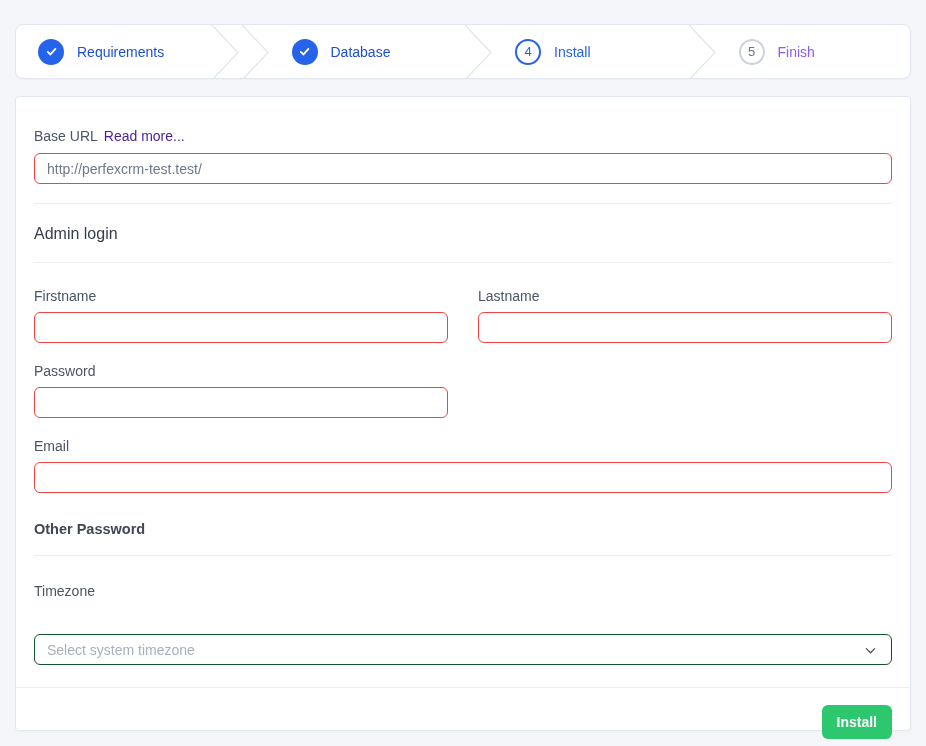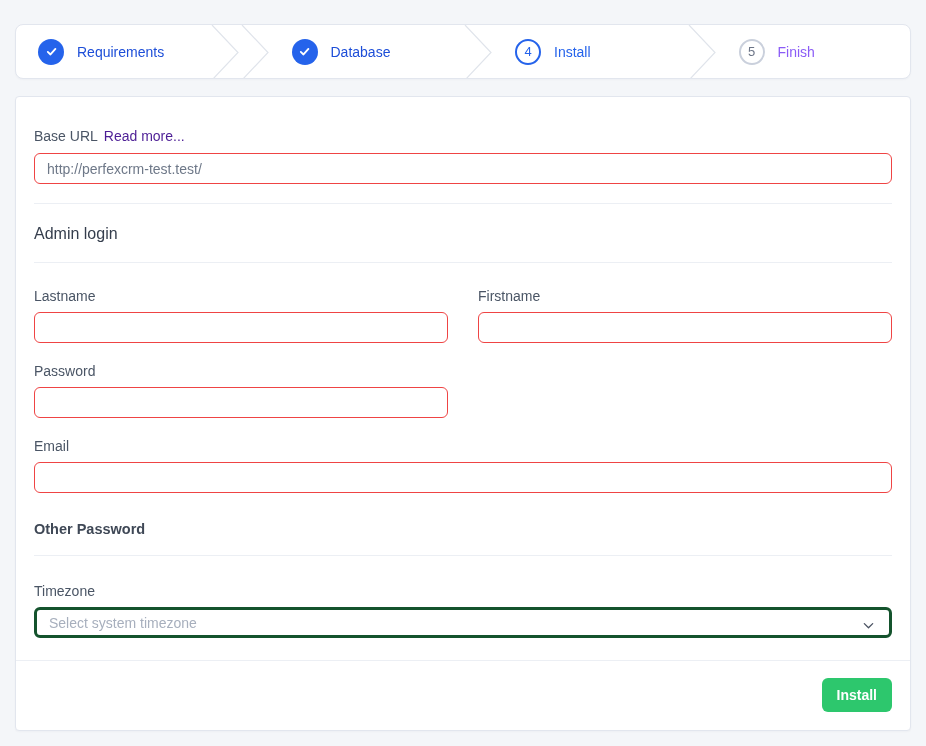--- a/index.html
+++ b/index.html
@@ -98,27 +98,28 @@
     font-weight: 700;
     color: #3f4856;
     margin: 28px 0 18px;
   }
   .hr-3 { margin-bottom: 26px; }
 
   .select-box {
     position: relative;
     width: 100%;
     height: 31px;
-    border: 3px solid #14532d;
+    border: 1px solid #14532d;
     border-radius: 6px;
     background: #fff;
     display: flex;
     align-items: center;
     padding: 0 34px 0 12px;
     cursor: pointer;
+    margin-top: 27px;
   }
   .select-placeholder { font-size: 14px; color: #a7afbd; }
   .select-chevron { position: absolute; right: 14px; top: 9px; }
 
   .card-footer {
     margin: 22px -18px 0;
     border-top: 1px solid #eceff4;
     padding: 17px 18px;
     text-align: right;
   }
@@ -198,26 +199,26 @@
 
     <hr class="inset hr-1">
 
     <div class="section-heading">Admin login</div>
 
     <hr class="inset hr-2">
 
     <div class="form-grid">
 
       <div class="form-group">
+        <span class="field-label">Firstname</span>
+        <input type="text" class="text-input" value="" style="">
+      </div>
+
+      <div class="form-group">
         <span class="field-label">Lastname</span>
-        <input type="text" class="text-input" value="" style="">
-      </div>
-
-      <div class="form-group">
-        <span class="field-label">Firstname</span>
         <input type="text" class="text-input" value="" style="">
       </div>
 
       <div class="form-group">
         <span class="field-label">Password</span>
         <input type="password" class="text-input" value="" style="">
       </div>
 
       <div class="form-group full">
         <span class="field-label">Email</span>

